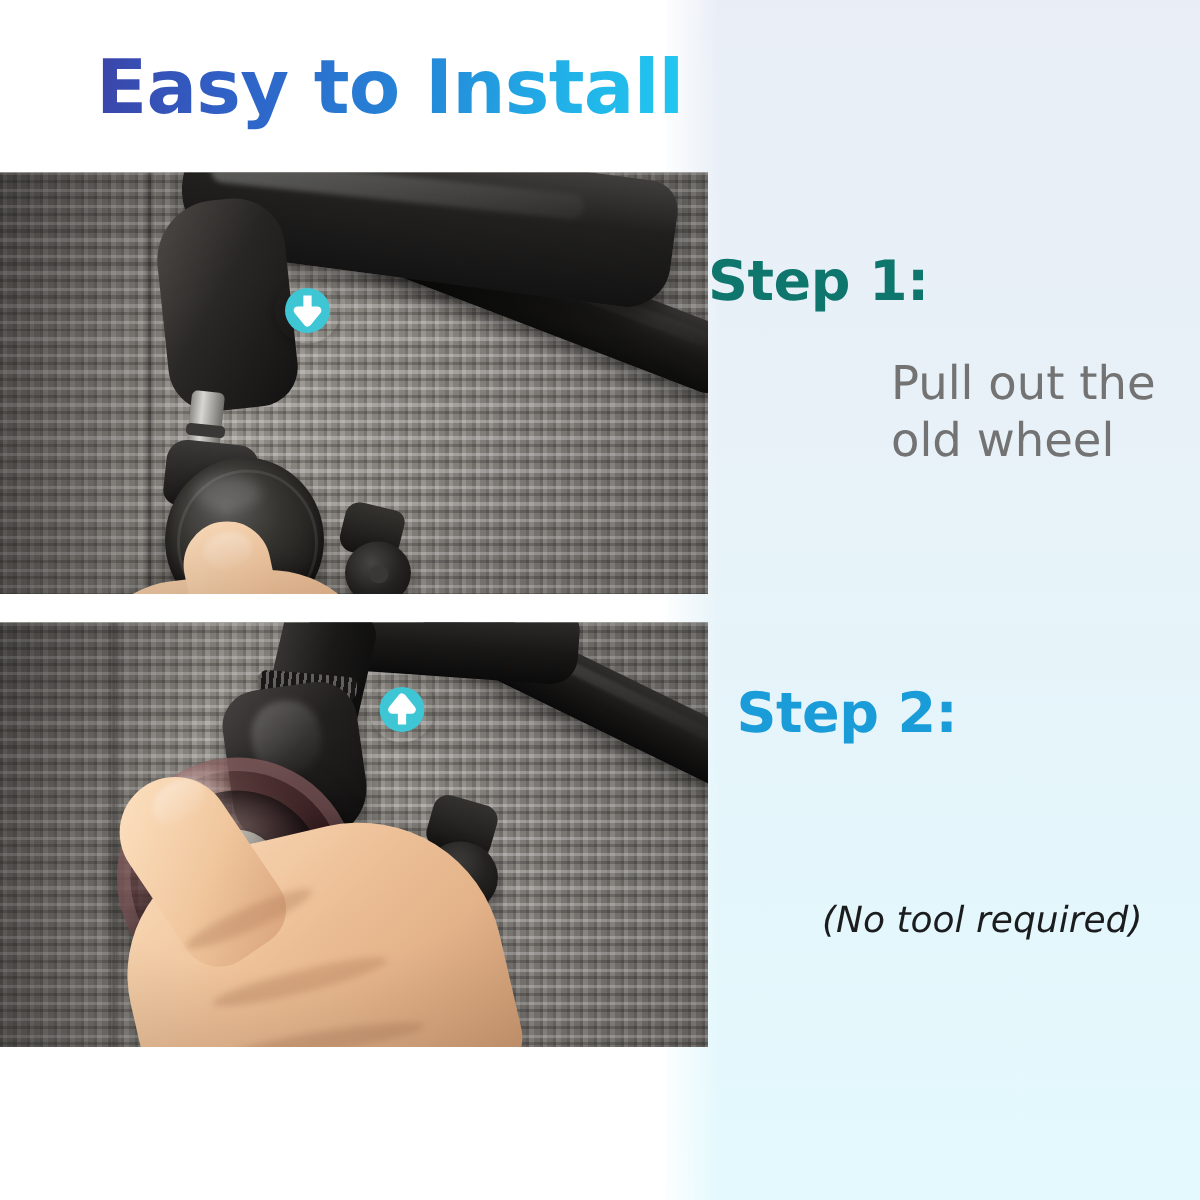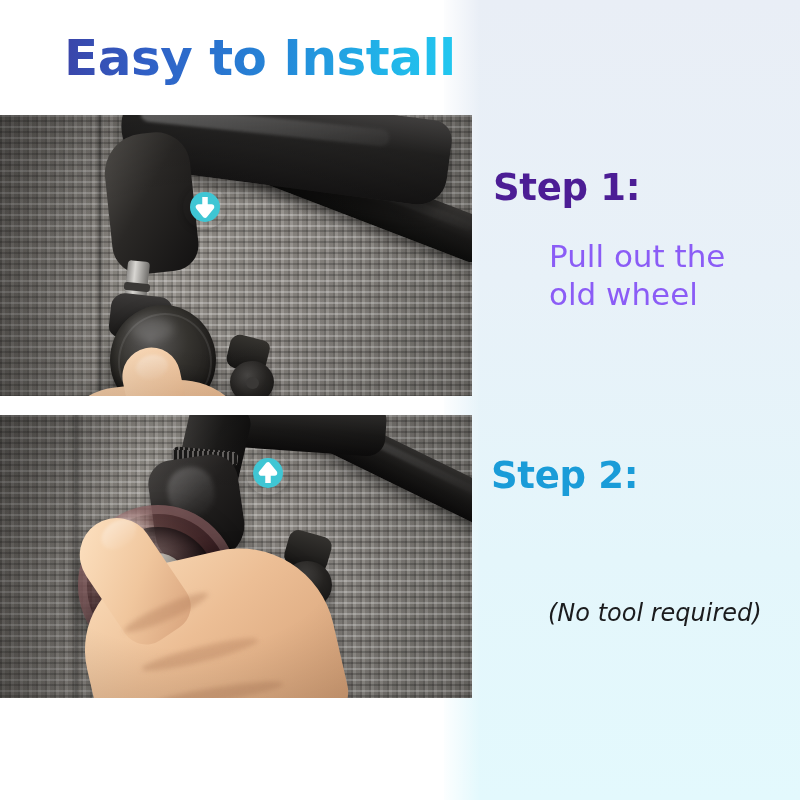--- a/index.html
+++ b/index.html
@@ -438,29 +438,30 @@
   .badge svg { display: block; }
 
   
   .step-heading {
     position: absolute;
     font-size: 37px;
     font-weight: bold;
     letter-spacing: -0.3px;
     white-space: nowrap;
   }
-  #step1-heading { left: 493px; top: 166px; color: #4c1d95; }
+  #step1-heading { left: 472px; top: 166px; color: #0f766e; }
   #step2-heading { left: 491px; top: 454px; color: #1a9cd8; }
 
   .step-body {
     position: absolute;
     font-size: 31px;
     line-height: 38px;
-    color: #8b5cf6;
+    color: #737373;
     white-space: pre-line;
+    margin-left: 45px;
   }
   #step1-body { left: 549px; top: 237px; }
   #step2-body { left: 549px; top: 524px; }
 
   .step-note {
     position: absolute;
     font-size: 24px;
     line-height: 30px;
     color: #1b1c1e;
     white-space: nowrap;

